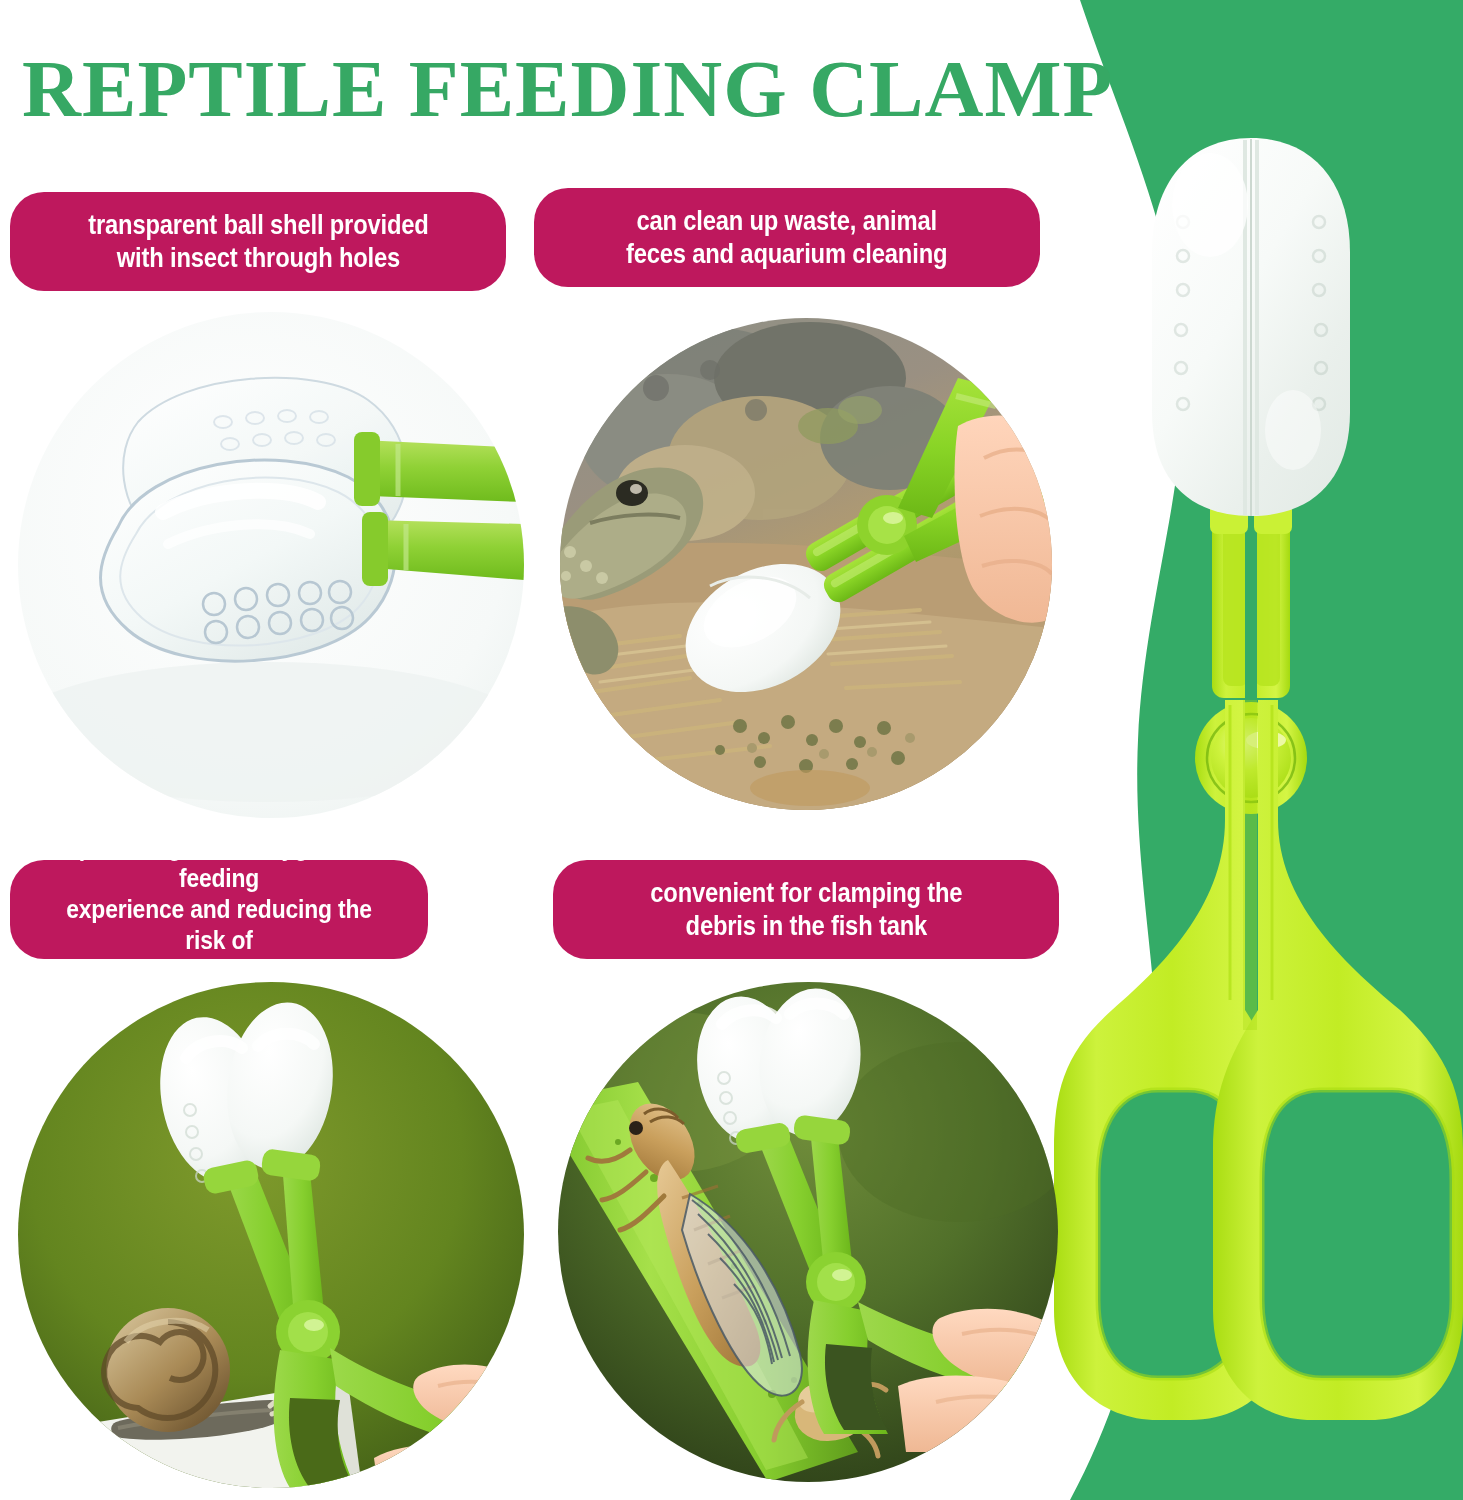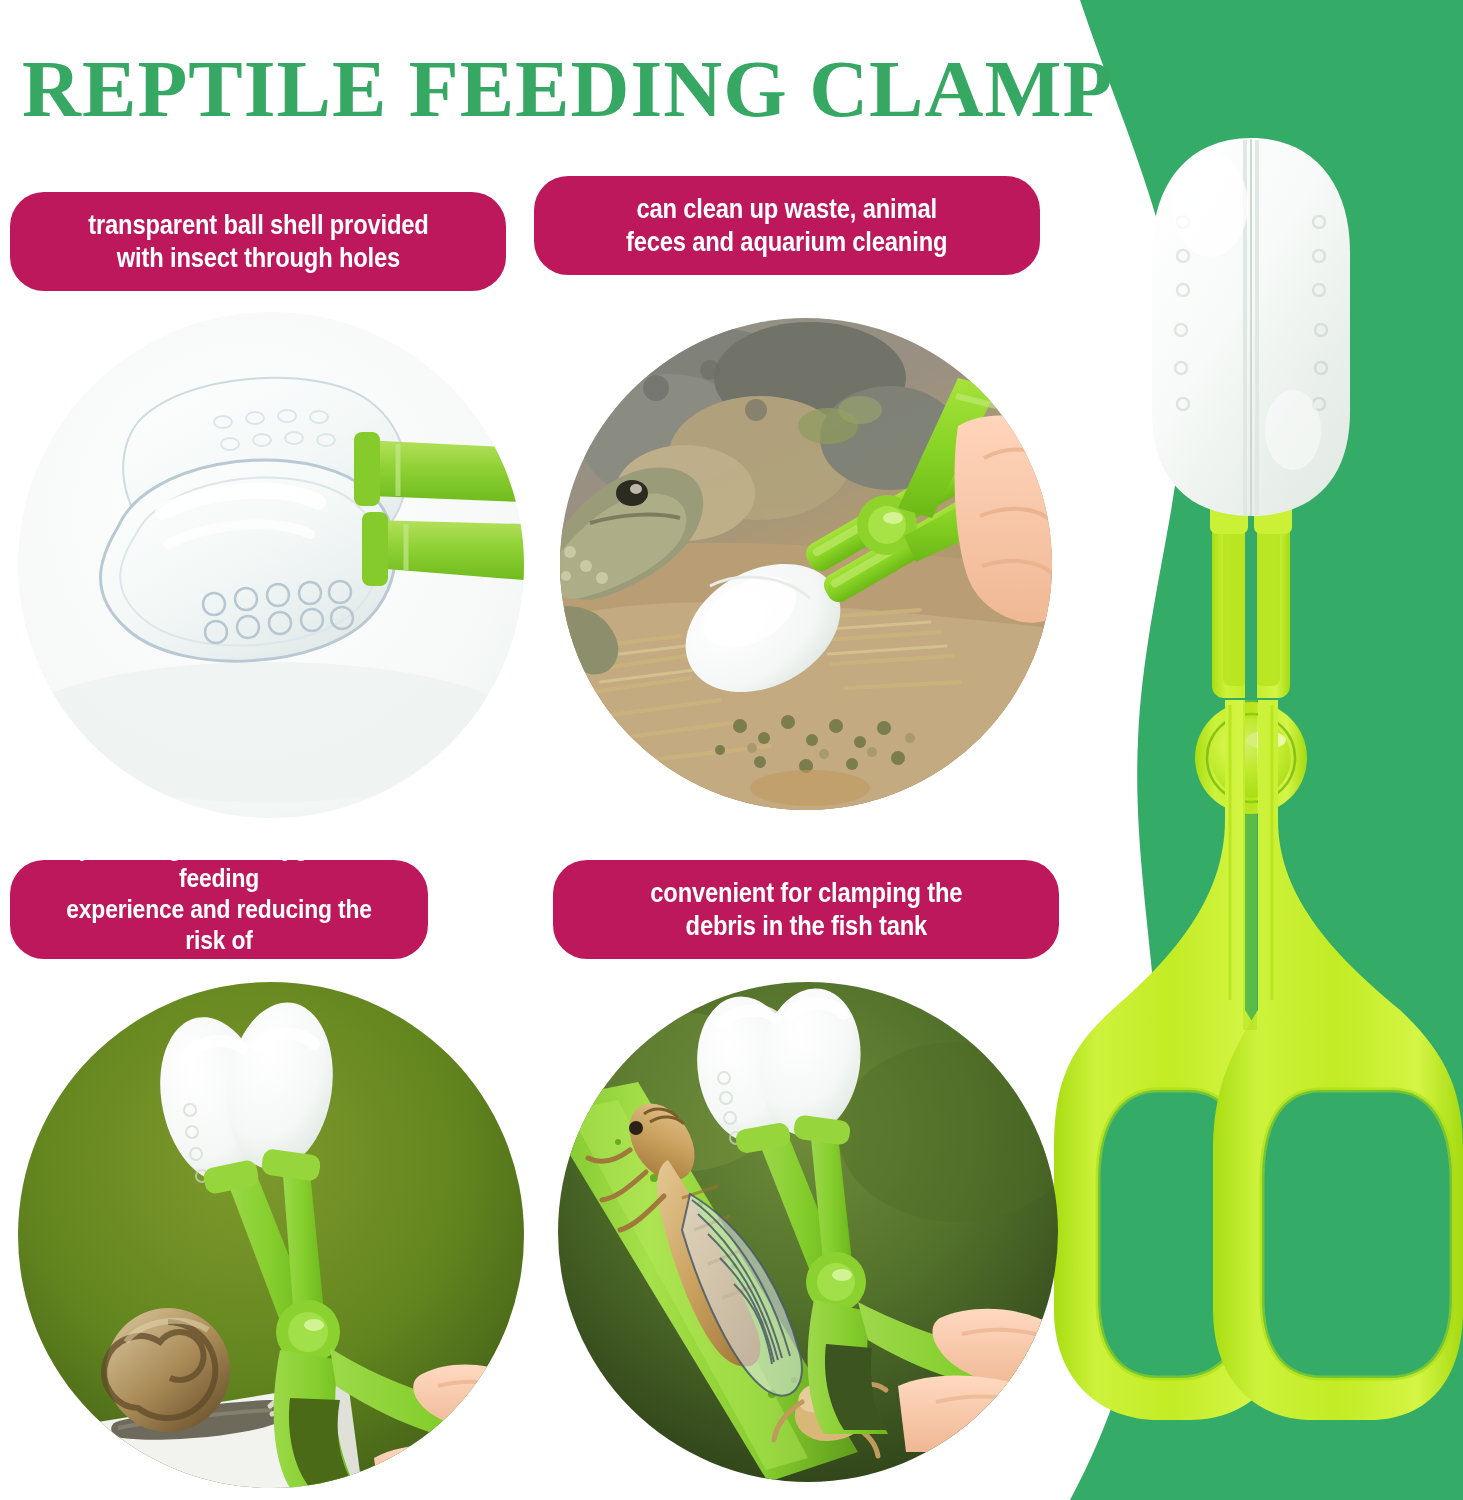--- a/index.html
+++ b/index.html
@@ -49,21 +49,21 @@
     font-size:27px;
     line-height:33px;
     text-align:center;
     font-family:"Liberation Sans", sans-serif;
     transform:scaleX(0.88);
     transform-origin:center center;
     white-space:pre-line;
     letter-spacing:-0.2px;
   }
   .pill-tl{left:10px;  top:192px; width:496px; height:99px;}
-  .pill-tr{left:534px; top:176px; width:506px; height:99px;align-items:center;}
+  .pill-tr{left:534px; top:188px; width:506px; height:99px;align-items:center;}
   .pill-bl{left:10px;  top:860px; width:418px; height:99px;}
   .pill-br{left:534px; top:860px; width:506px; height:99px;margin-left:19px;}
   .pill-bl .pill-text{font-size:26px;line-height:31px;}
 
   
   .photo{
     position:absolute;
     border-radius:50%;
     overflow:hidden;
   }

